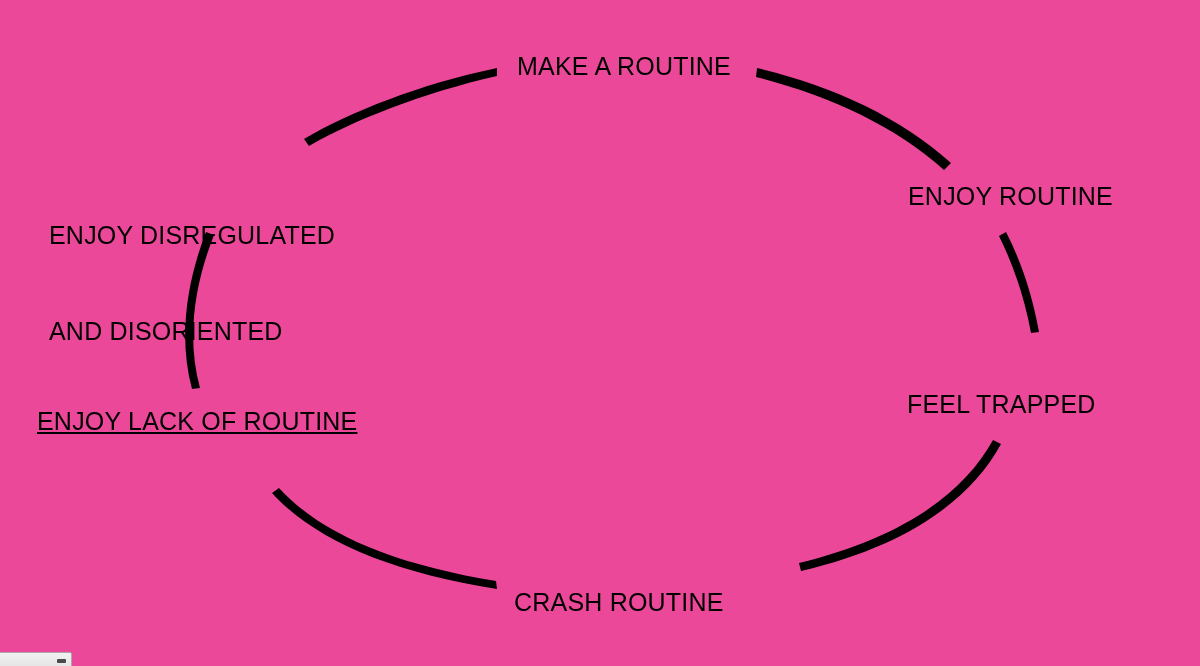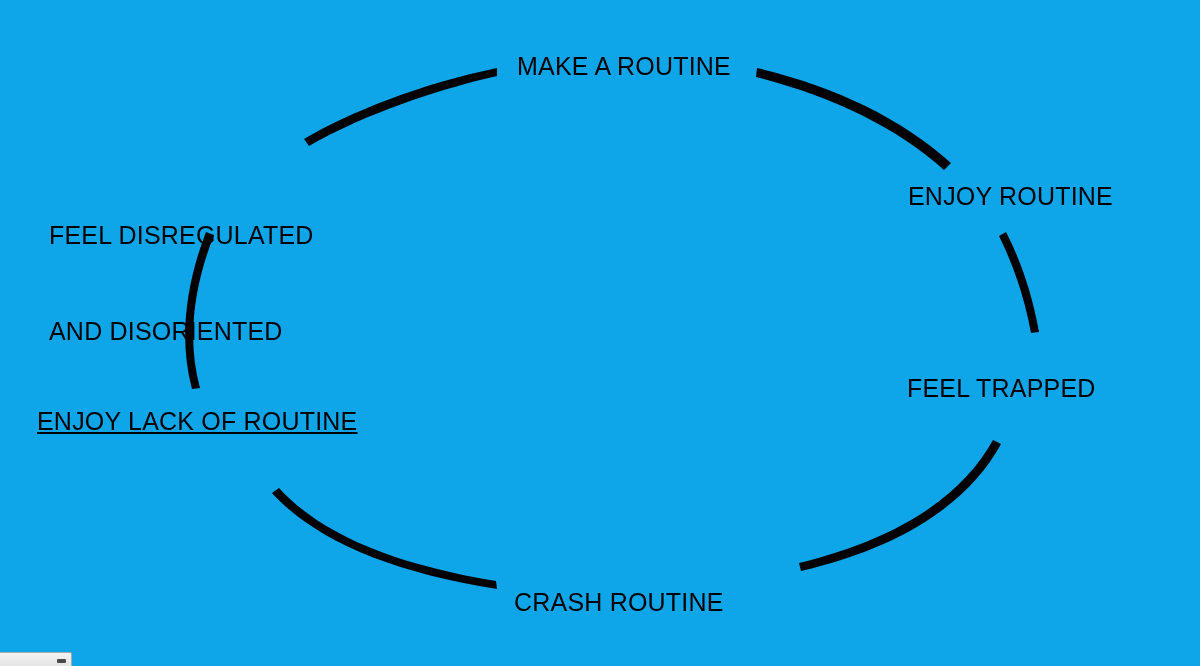--- a/index.html
+++ b/index.html
@@ -8,21 +8,21 @@
     padding: 0;
     background: #ffffff;
   }
   body {
     font-family: "Liberation Sans", sans-serif;
   }
   #canvas {
     position: relative;
     width: 1200px;
     height: 666px;
-    background: #0ea5e9;
+    background: #ec4899;
     overflow: hidden;
   }
   #cycle-svg {
     position: absolute;
     left: 0;
     top: 0;
     width: 1200px;
     height: 666px;
   }
   .node-label {
@@ -32,21 +32,21 @@
     font-size: 25px;
     font-weight: 400;
     letter-spacing: 0.2px;
     line-height: 32px;
     white-space: pre;
     user-select: none;
   }
   
   #label-make-a-routine      { left: 517px;  top: 50px;  }
   #label-enjoy-routine       { left: 908px;  top: 180px; }
-  #label-feel-trapped        { left: 907px;  top: 372px; }
+  #label-feel-trapped        { left: 907px;  top: 388px; }
   #label-crash-routine       { left: 514px;  top: 586px; }
   #label-enjoy-lack-of-routine { left: 37px; top: 405px; text-decoration: underline; }
   #label-feel-disregulated   { left: 49px;   top: 155px; }
 
   
   #bottom-widget {
     position: absolute;
     left: -2px;
     bottom: -3px;
     width: 74px;
@@ -108,21 +108,21 @@
 
   <div class="node-label" id="label-enjoy-routine">ENJOY ROUTINE</div>
 
   <div class="node-label" id="label-feel-trapped">FEEL TRAPPED</div>
 
   <div class="node-label" id="label-crash-routine">CRASH ROUTINE</div>
 
   <div class="node-label" id="label-enjoy-lack-of-routine">ENJOY LACK OF ROUTINE</div>
 
   <div class="node-label" id="label-feel-disregulated">
-    <div>FEEL DISREGULATED</div>
+    <div>ENJOY DISREGULATED</div>
     <div>AND DISORIENTED</div>
   </div>
 
   <div id="bottom-widget">
     <span class="widget-caret"></span>
   </div>
 
 </div>
 
 </body></html>

